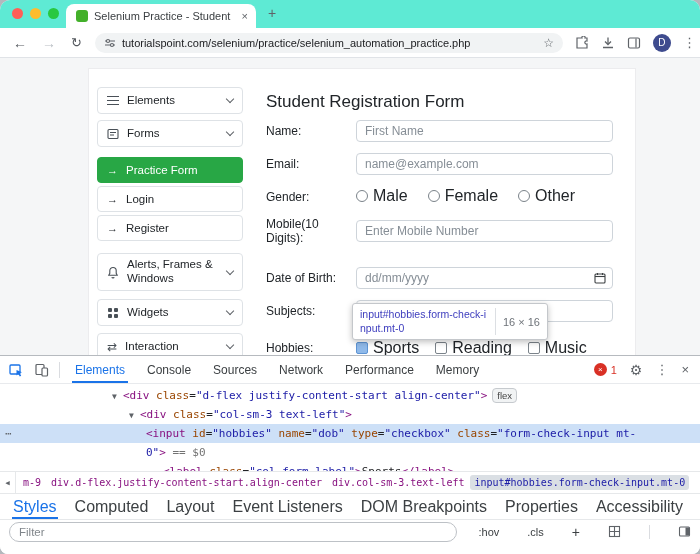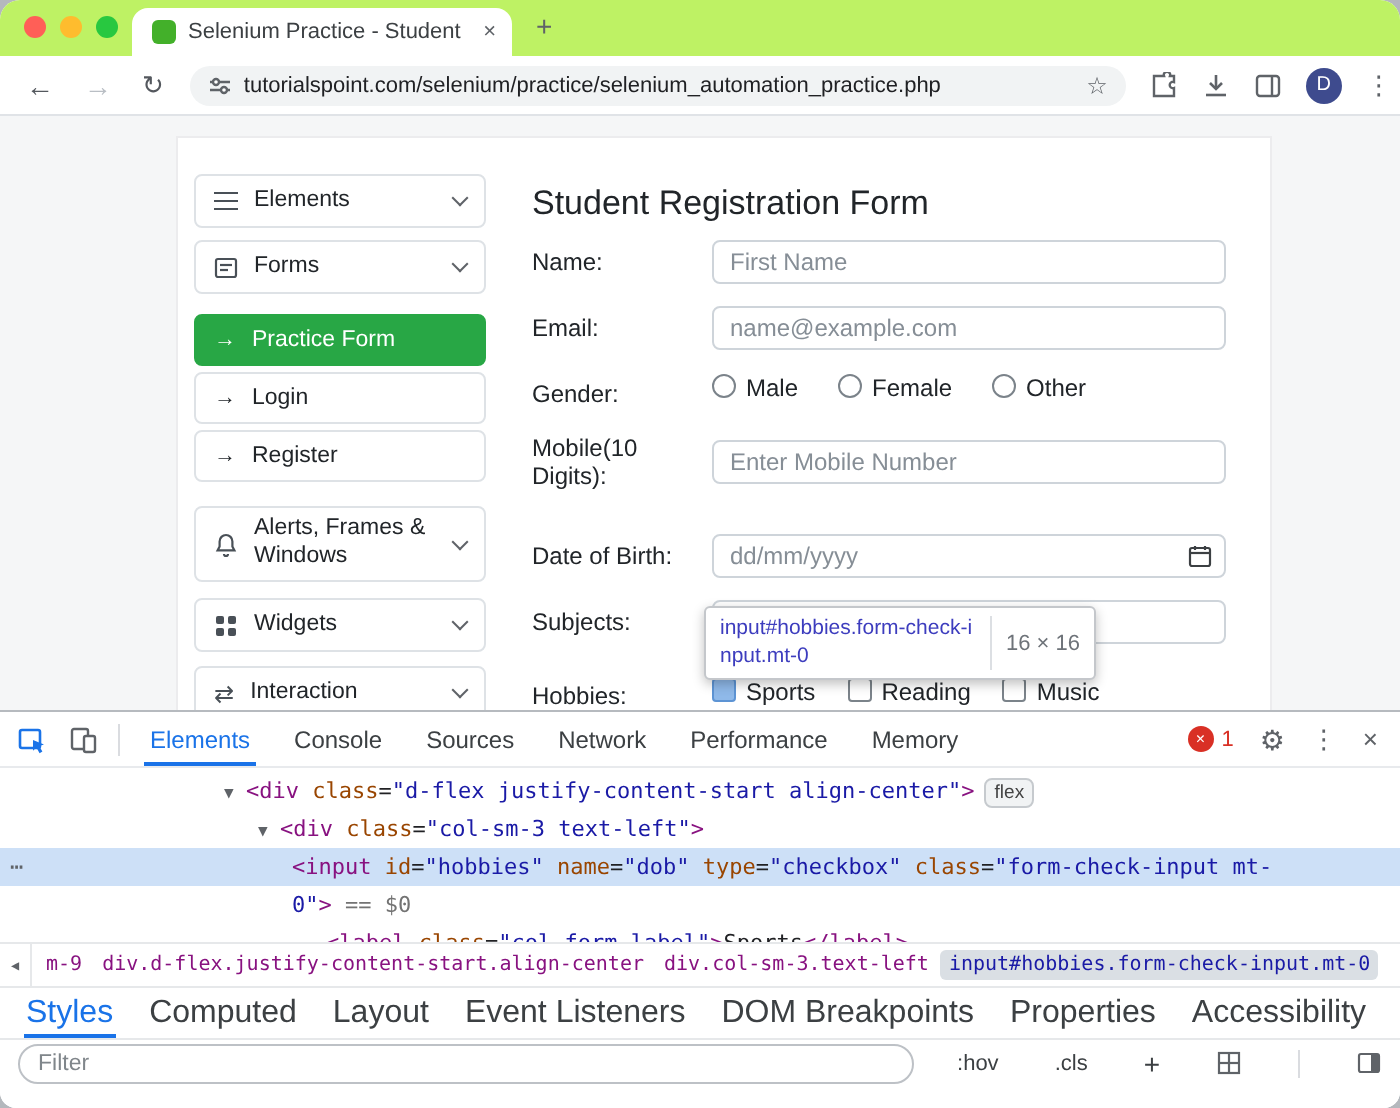--- a/index.html
+++ b/index.html
@@ -1,20 +1,20 @@
 <!DOCTYPE html>
 <html><head>
 <meta charset="utf-8">
 <style>
   * { margin:0; padding:0; box-sizing:border-box; }
   body { background:#b4b8bd; font-family:"Liberation Sans", sans-serif; }
   #window { position:relative; width:700px; height:554px; background:#fff; border-radius:10px 10px 8px 8px; overflow:hidden; }
 
   
-  .tabstrip { position:absolute; top:0; left:0; right:0; height:28px; background:#bef264; }
+  .tabstrip { position:absolute; top:0; left:0; right:0; height:28px; background:#5eead4; }
   .traffic { position:absolute; top:8px; width:11px; height:11px; border-radius:50%; }
   .t-red { left:12px; background:#ff5f57; } .t-yellow { left:30px; background:#febc2e; } .t-green { left:48px; background:#28c840; }
   .tab { position:absolute; left:66px; top:4px; width:190px; height:24px; background:#fff; border-radius:8px 8px 0 0; display:flex; align-items:center; padding:0 8px 0 10px; }
   .tab-favicon { width:12px; height:12px; border-radius:3px; background:#43b02a; flex:0 0 auto; }
   .tab-title { font-size:11px; color:#3c4043; margin-left:6px; white-space:nowrap; overflow:hidden; flex:1; }
   .tab-close { color:#5f6368; font-size:11px; margin-left:4px; }
   .newtab { position:absolute; left:268px; top:5px; font-size:14px; color:#5f6368; }
 
   
   .toolbar { position:absolute; top:28px; left:0; right:0; height:30px; background:#fff; border-bottom:1px solid #e0e3e7; display:flex; align-items:center; }
@@ -41,21 +41,21 @@
   .bars { width:12px; display:flex; flex-direction:column; gap:2.5px; }
   .bars i { height:1.5px; background:#495057; display:block; }
 
   .form-title { position:absolute; left:177px; top:12px; font-size:17px; color:#212529;margin-top:11px; }
   .f-label { position:absolute; left:177px; font-size:12px; color:#212529; line-height:14px; }
   .f-input, .f-wrap { position:absolute; left:267px; width:257px; height:22px; border:1px solid #ced4da; border-radius:4px; background:#fff; font-size:12px; color:#212529; padding:0 8px; font-family:"Liberation Sans",sans-serif; }
   .f-input::placeholder, .f-wrap input::placeholder { color:#868e96; }
   .f-wrap { display:flex; align-items:center; padding:0 6px 0 8px; }
   .f-wrap input { border:none; outline:none; flex:1; font-size:12px; font-family:inherit; color:#212529; min-width:0; }
   .opt-row { position:absolute; left:267px; display:flex; align-items:center; gap:20px; }
-  .opt { display:flex; align-items:flex-start; gap:5px; font-size:12px; color:#212529; }
+  .opt { display:flex; align-items:center; gap:5px; font-size:16px; color:#212529; }
   .radio { width:12px; height:12px; border:1px solid #7b838a; border-radius:50%; background:#fff; }
   .cb { width:12px; height:12px; border:1px solid #7b838a; border-radius:2px; background:#fff; }
   .cb.hl { background:#8fb9e9; border-color:#5d94d4; }
 
   .tooltip { position:absolute; left:352px; top:245px; width:196px; background:#fff; border:1px solid #c4c7cb; border-radius:3px; box-shadow:0 2px 6px rgba(0,0,0,.25); display:flex; align-items:stretch; padding:4px 7px; gap:7px; z-index:20; }
   .tt-sel { width:128px; font-size:10.5px; color:#3d3dbe; word-break:break-all; line-height:1.3; }
   .tt-div { width:1px; background:#dcdfe3; }
   .tt-size { align-self:center; font-size:11px; color:#6e7379; white-space:nowrap; }
 
   

